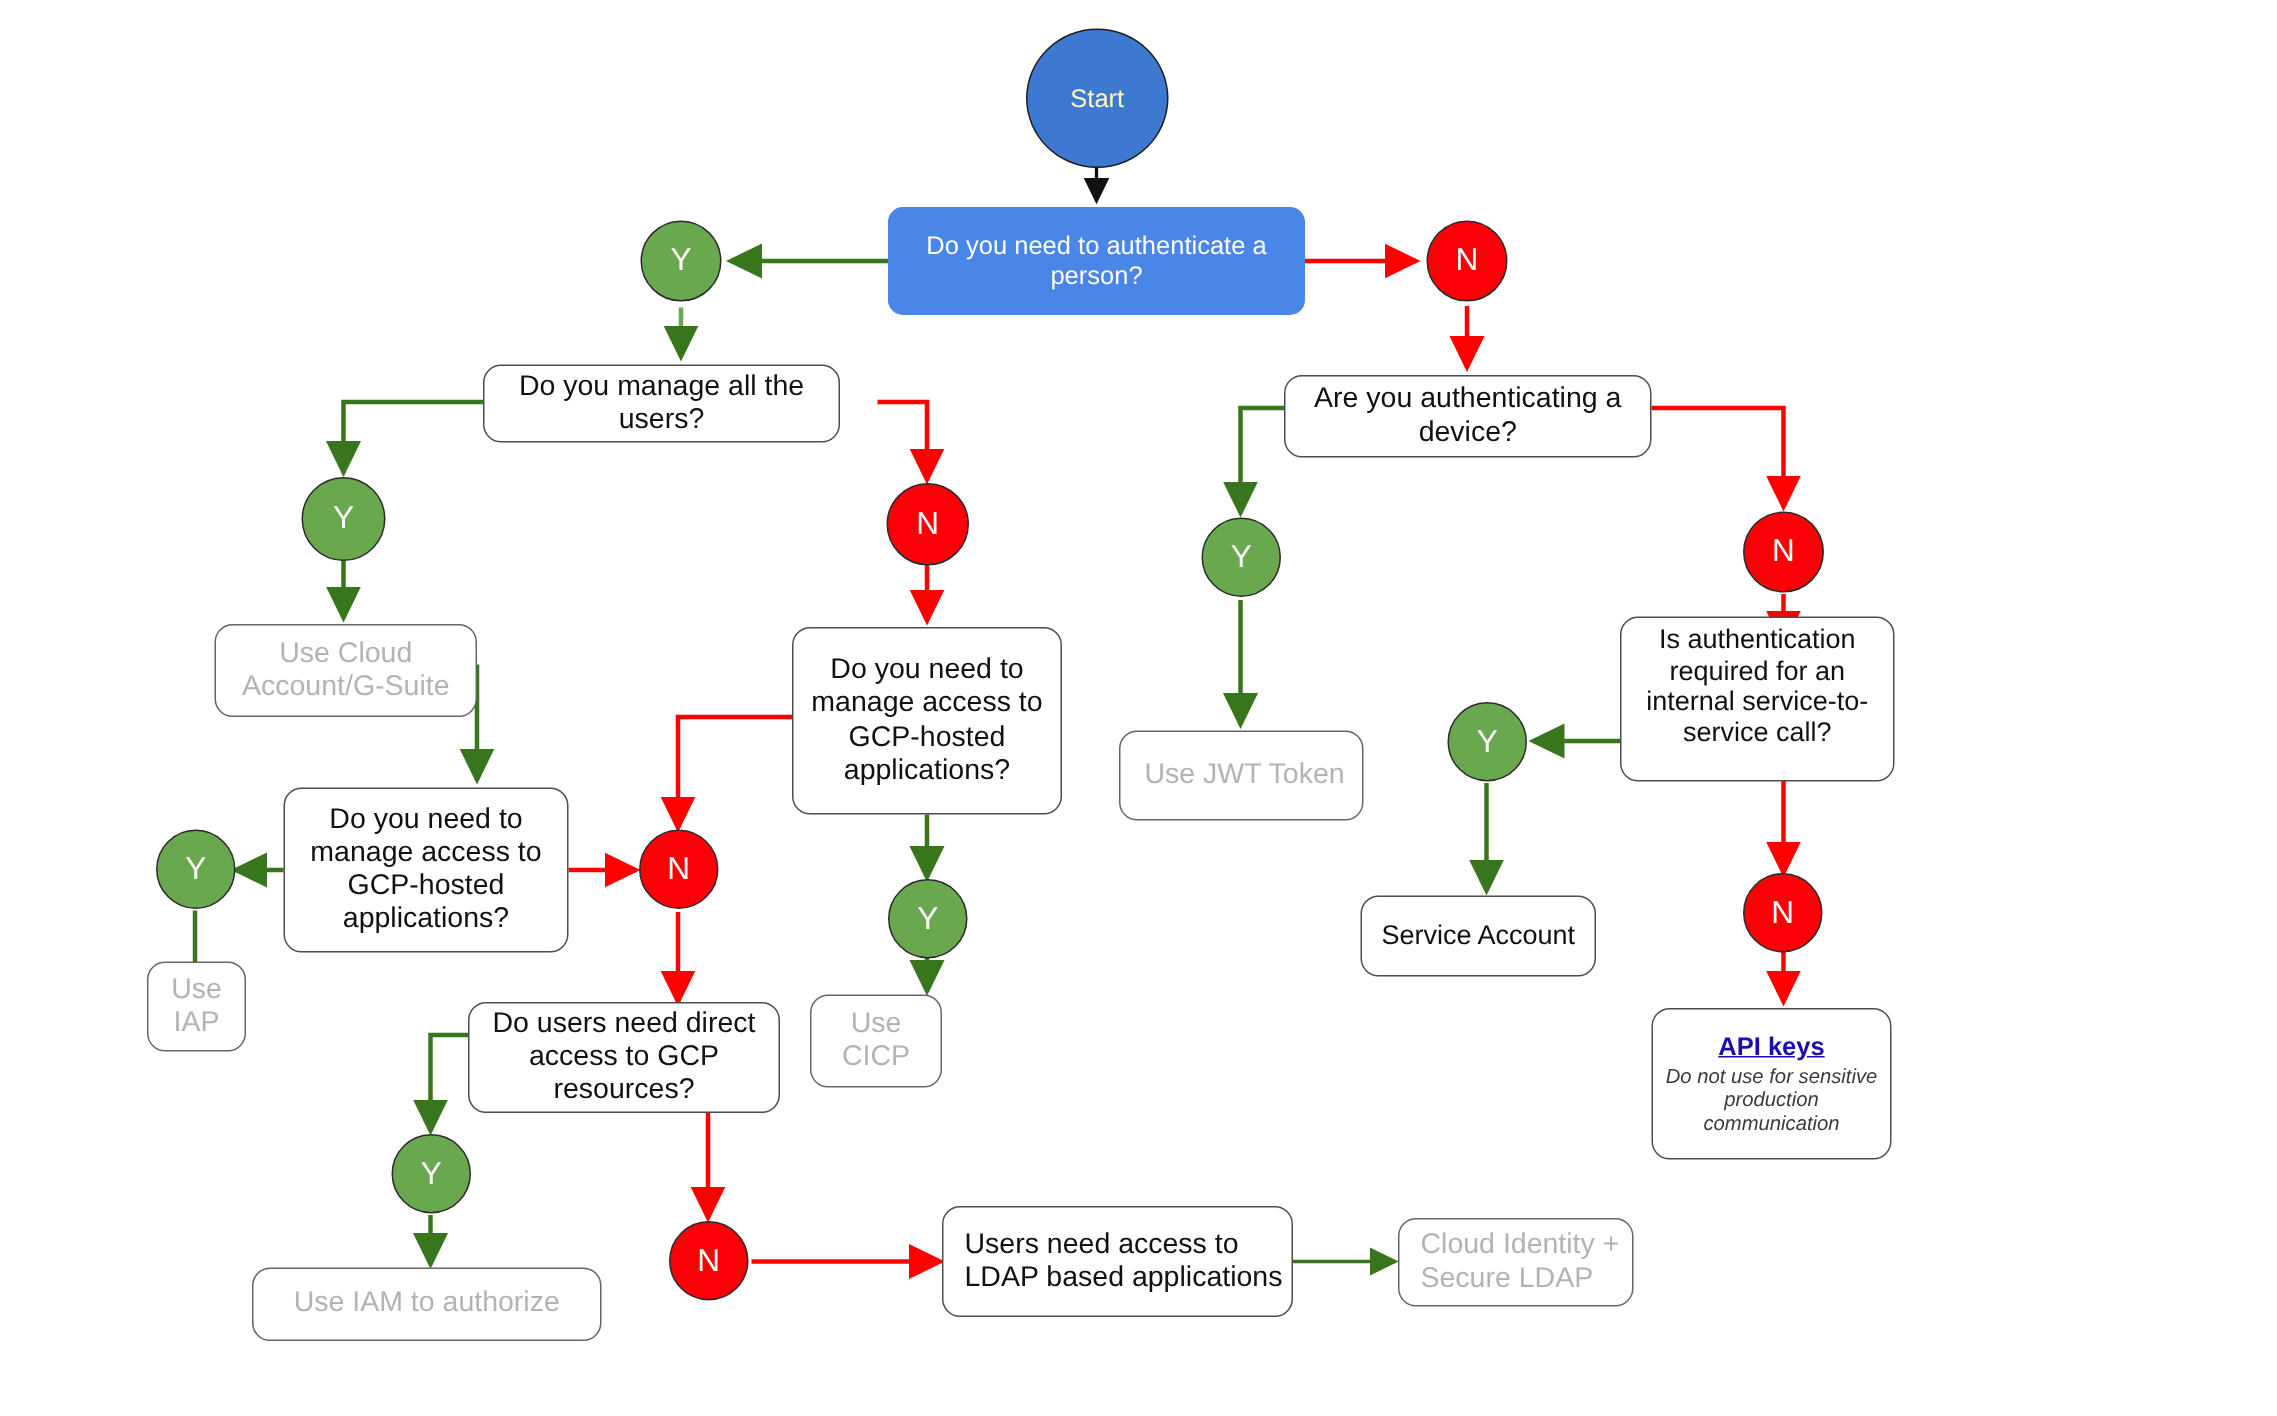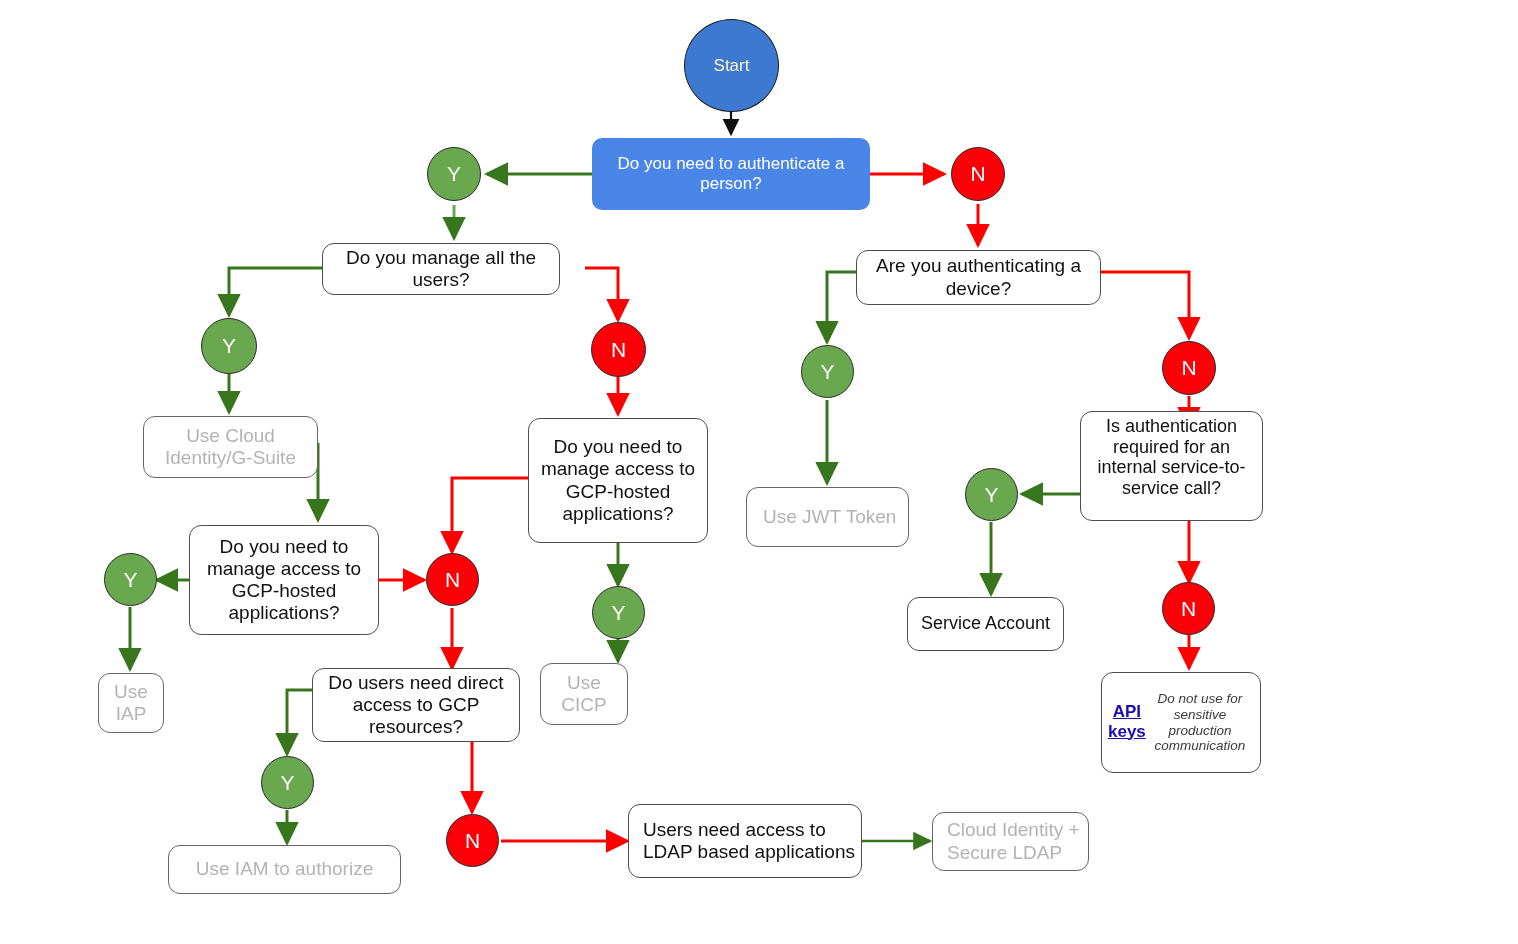--- a/index.html
+++ b/index.html
@@ -200,36 +200,36 @@
 
   <div class="node circ yes" style="left:201px; top:318px; width:56px; height:56px;">
     <span>Y</span>
   </div>
 
   <div class="node circ no" style="left:591px; top:322px; width:55px; height:55px;">
     <span>N</span>
   </div>
 
   <div class="node box muted" style="left:143px; top:416px; width:175px; height:62px;">
-    <span class="inner">Use Cloud Identity/G-Suite</span>
+    <span class="inner">Use Cloud Account/G-Suite</span>
   </div>
 
   <div class="node box" style="left:189px; top:525px; width:190px; height:110px;">
     <span class="inner">Do you need to manage access to GCP-hosted applications?</span>
   </div>
 
   <div class="node circ yes" style="left:104px; top:553px; width:53px; height:53px;">
     <span>Y</span>
   </div>
 
   <div class="node circ no" style="left:426px; top:553px; width:53px; height:53px;">
     <span>N</span>
   </div>
 
-  <div class="node box muted" style="left:98px; top:673px; width:66px; height:60px;">
+  <div class="node box muted" style="left:98px; top:641px; width:66px; height:60px;">
     <span class="inner">Use IAP</span>
   </div>
 
   <div class="node box" style="left:312px; top:668px; width:208px; height:74px;">
     <span class="inner">Do users  need direct access to GCP resources?</span>
   </div>
 
   <div class="node circ yes" style="left:261px; top:756px; width:53px; height:53px;">
     <span>Y</span>
   </div>
@@ -287,18 +287,18 @@
   </div>
 
   <div class="node circ no" style="left:1162px; top:582px; width:53px; height:53px;">
     <span>N</span>
   </div>
 
   <div class="node box" style="left:907px; top:597px; width:157px; height:54px;">
     <span class="inner" style="font-size:18px;">Service Account</span>
   </div>
 
-  <div class="node box" style="left:1101px; top:672px; width:160px; height:101px; flex-direction:row;">
+  <div class="node box" style="left:1101px; top:672px; width:160px; height:101px; flex-direction:column;">
     <a href="#" class="api-link">API keys</a>
     <span class="api-note">Do not use for sensitive production communication</span>
   </div>
 
 </div>
 
 </body></html>

